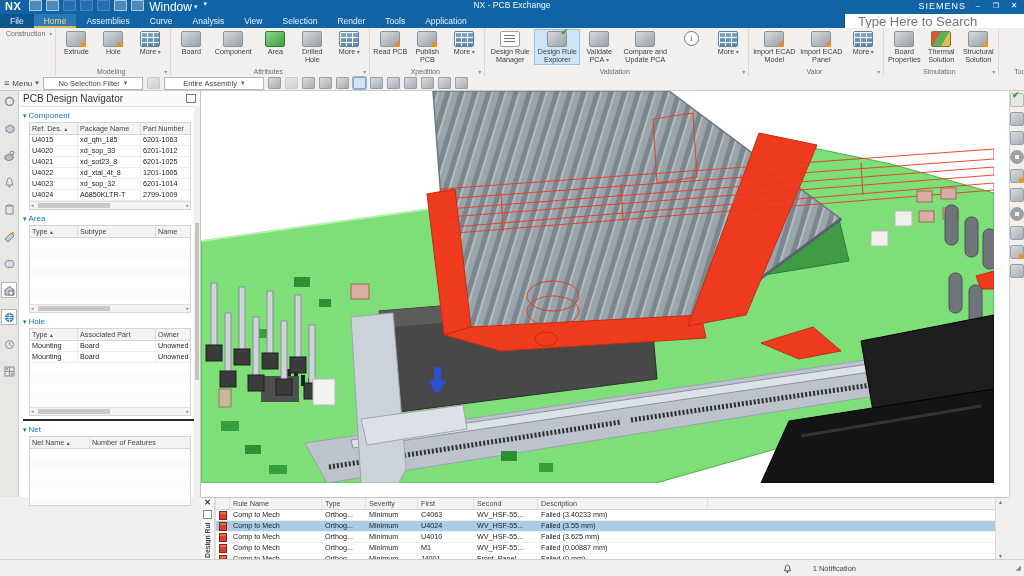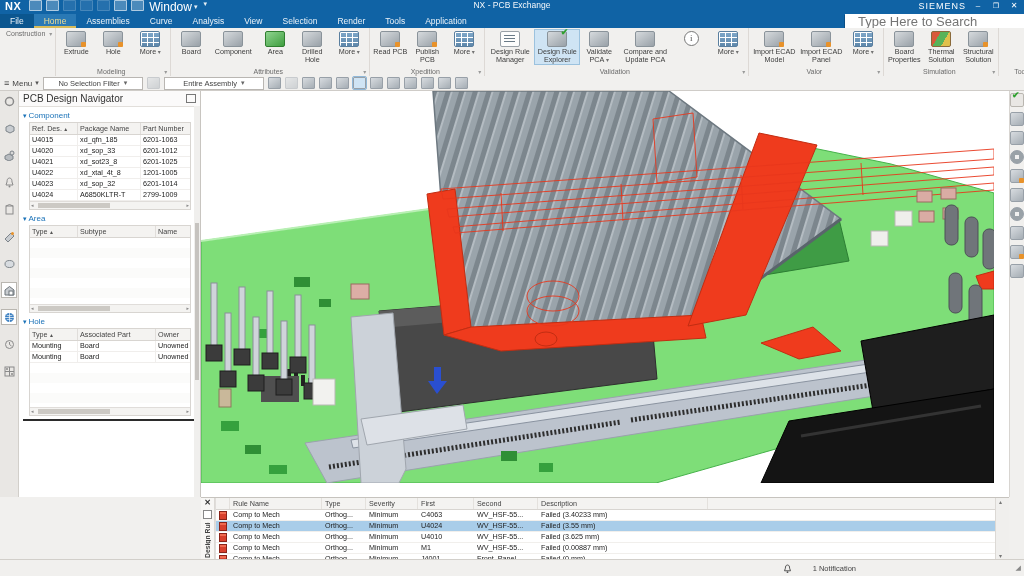--- a/index.html
+++ b/index.html
@@ -494,20 +494,30 @@
               <div style="width:32px;border-right:0">Unowned</div>
             </div>
           <div class="emptyrows" style="height:44px"></div>
           <div class="hscroll">
               <span class="hthumb"></span>
             </div>
         </div>
         <div class="netdivider"></div>
       </div>
 
+      <div class="nsec">
+        <div class="nsect"><span>Net</span></div>
+        <div class="ntable">
+          <div class="nth">
+            <div class="sortasc" style="width:56px">Net Name</div>
+            <div style="width:98px;border-right:0">Number of Features</div>
+          </div>
+          <div class="emptyrows" style="height:56px"></div>
+        </div>
+      </div>
     </div>
 
     <div class="viewport">
       <svg class="scene" width="793" height="392" viewBox="0 0 793 392">
         <defs>
           <pattern id="fins" width="13" height="13" patternUnits="userSpaceOnUse" patternTransform="rotate(17)">
             <rect width="13" height="13" fill="#9aa4ab"></rect>
             <rect width="5" height="13" fill="#7c868d"></rect>
             <rect x="5" width="2" height="13" fill="#b4bcc2"></rect>
           </pattern>

